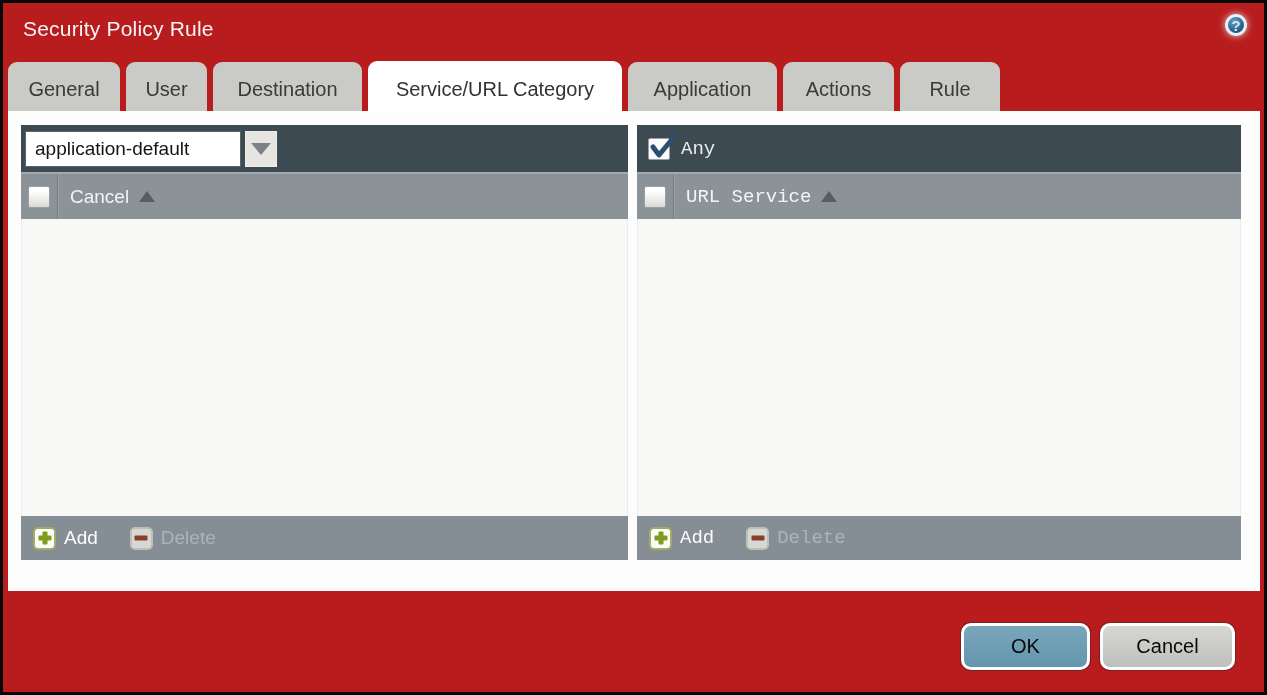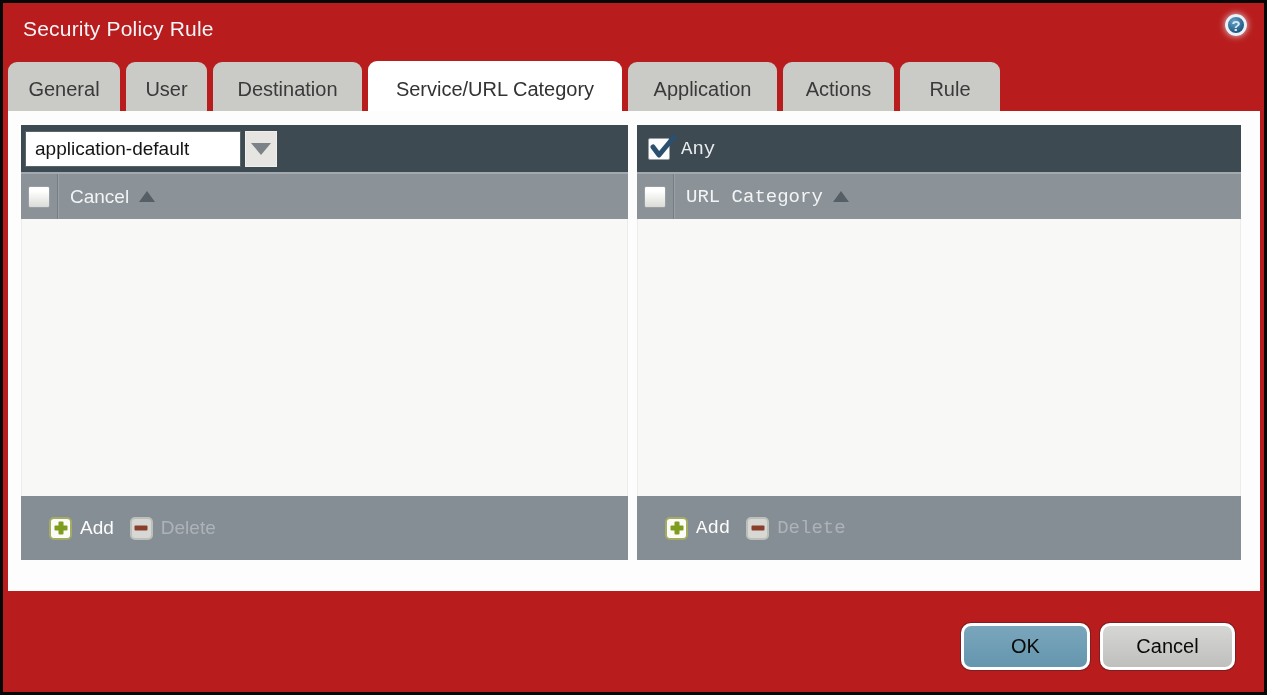--- a/index.html
+++ b/index.html
@@ -51,22 +51,22 @@
   .cb-cell {
     width:37px; display:flex; align-items:center; justify-content:center;
     border-right:1px solid #757d83; box-shadow:1px 0 0 #9aa2a7;
   }
   .col-label-wrap {
     display:flex; align-items:center; gap:10px; padding-left:12px;
     color:#f2f4f6; font-size:19px;
   }
   .panel-body { flex:1 1 auto; background:#f8f8f6; border-left:1px solid #ececea; border-right:1px solid #ececea; }
   .panel-footer {
-    height:64px; background:#868e95; display:flex; align-items:center;
-    padding-left:28px; gap:16px; flex:0 0 auto;
+    height:44px; background:#868e95; display:flex; align-items:center;
+    padding-left:12px; gap:32px; flex:0 0 auto;
   }
   
   .checkbox {
     width:22px; height:22px; border:1px solid #989ea3; border-radius:2px;
     background:linear-gradient(180deg,#ffffff 20%,#dadad6 100%);
     position:relative; cursor:pointer; flex:0 0 auto;
   }
   .checkbox.checked { background:#fcfcfc; }
   .checkbox svg { position:absolute; top:-5px; left:0; overflow:visible; }
   
@@ -175,21 +175,21 @@
             <path d="M4 13 L10 21 L25 3" stroke="#2b506f" stroke-width="5" fill="none" stroke-linecap="round" stroke-linejoin="round"></path>
           </svg>
         </span>
         <span class="any-label">Any</span>
       </div>
       <div class="col-header">
         <div class="cb-cell">
           <span class="checkbox"></span>
         </div>
         <div class="col-label-wrap">
-          <span>URL Category</span>
+          <span>URL Service</span>
           <span class="tri-up"></span>
         </div>
       </div>
       <div class="panel-body"></div>
       <div class="panel-footer">
         <div class="tool">
           <span class="ticon add">
             <span class="bar h"></span>
             <span class="bar v"></span>
           </span>

